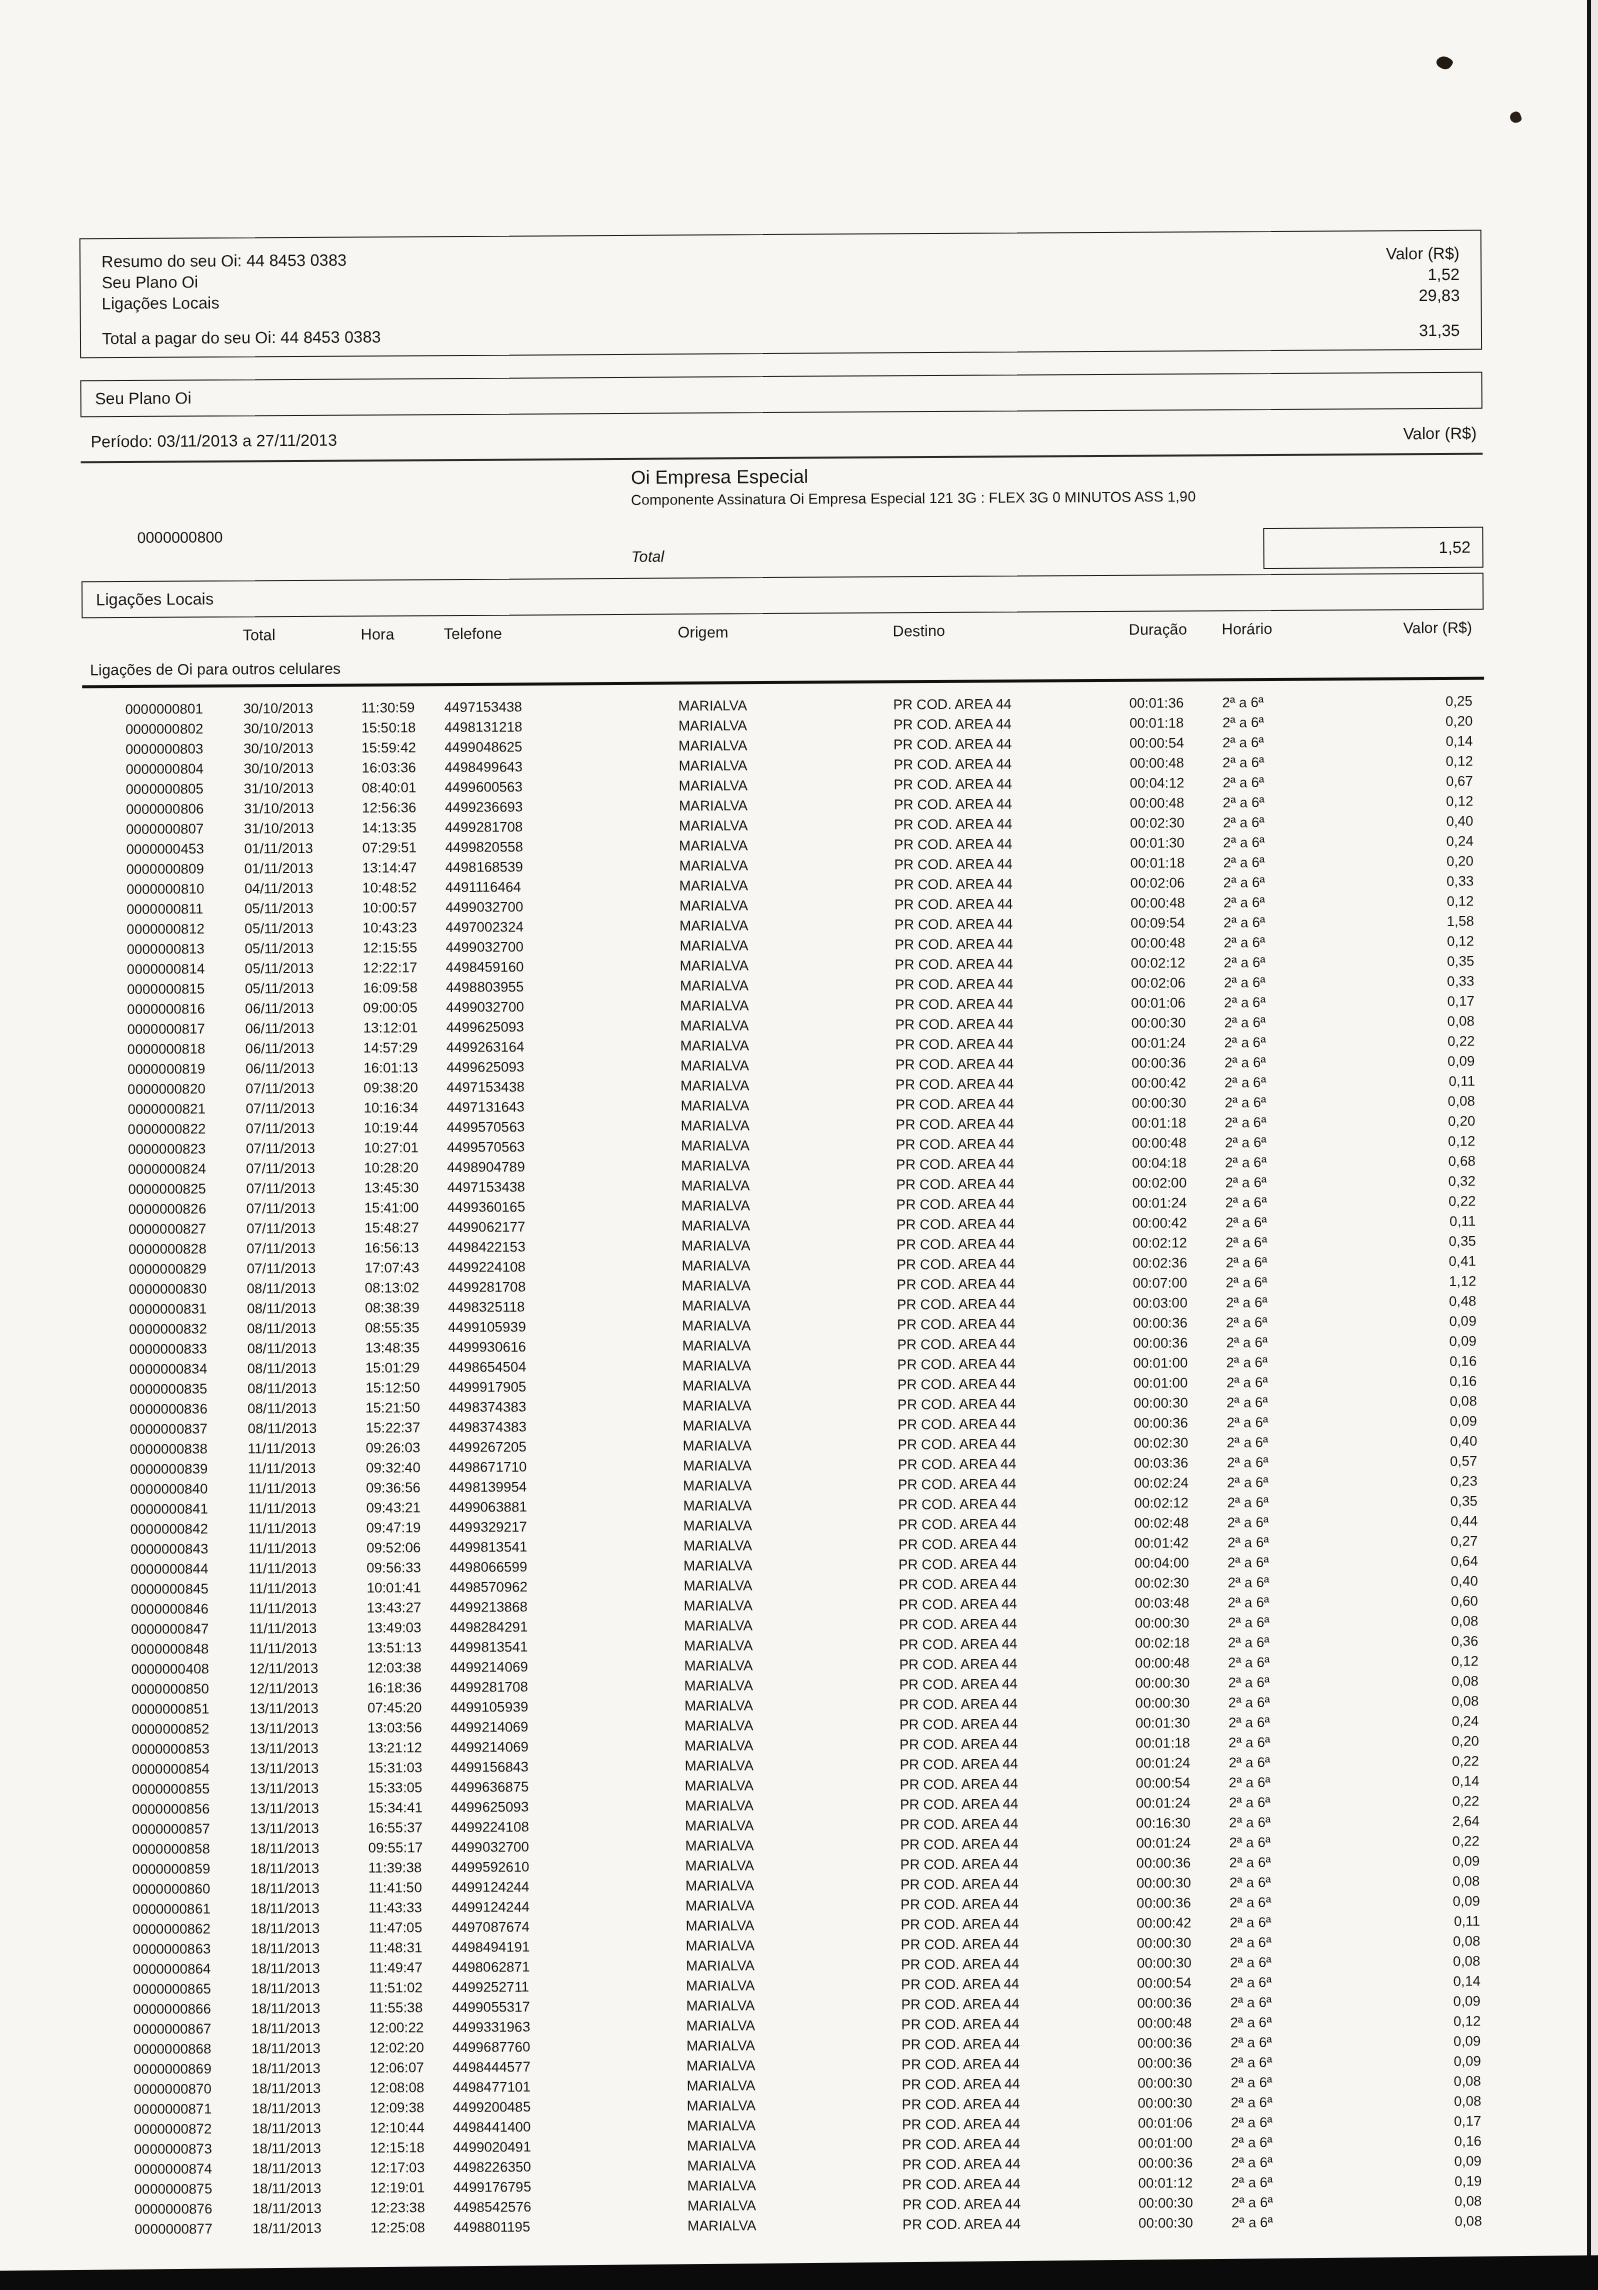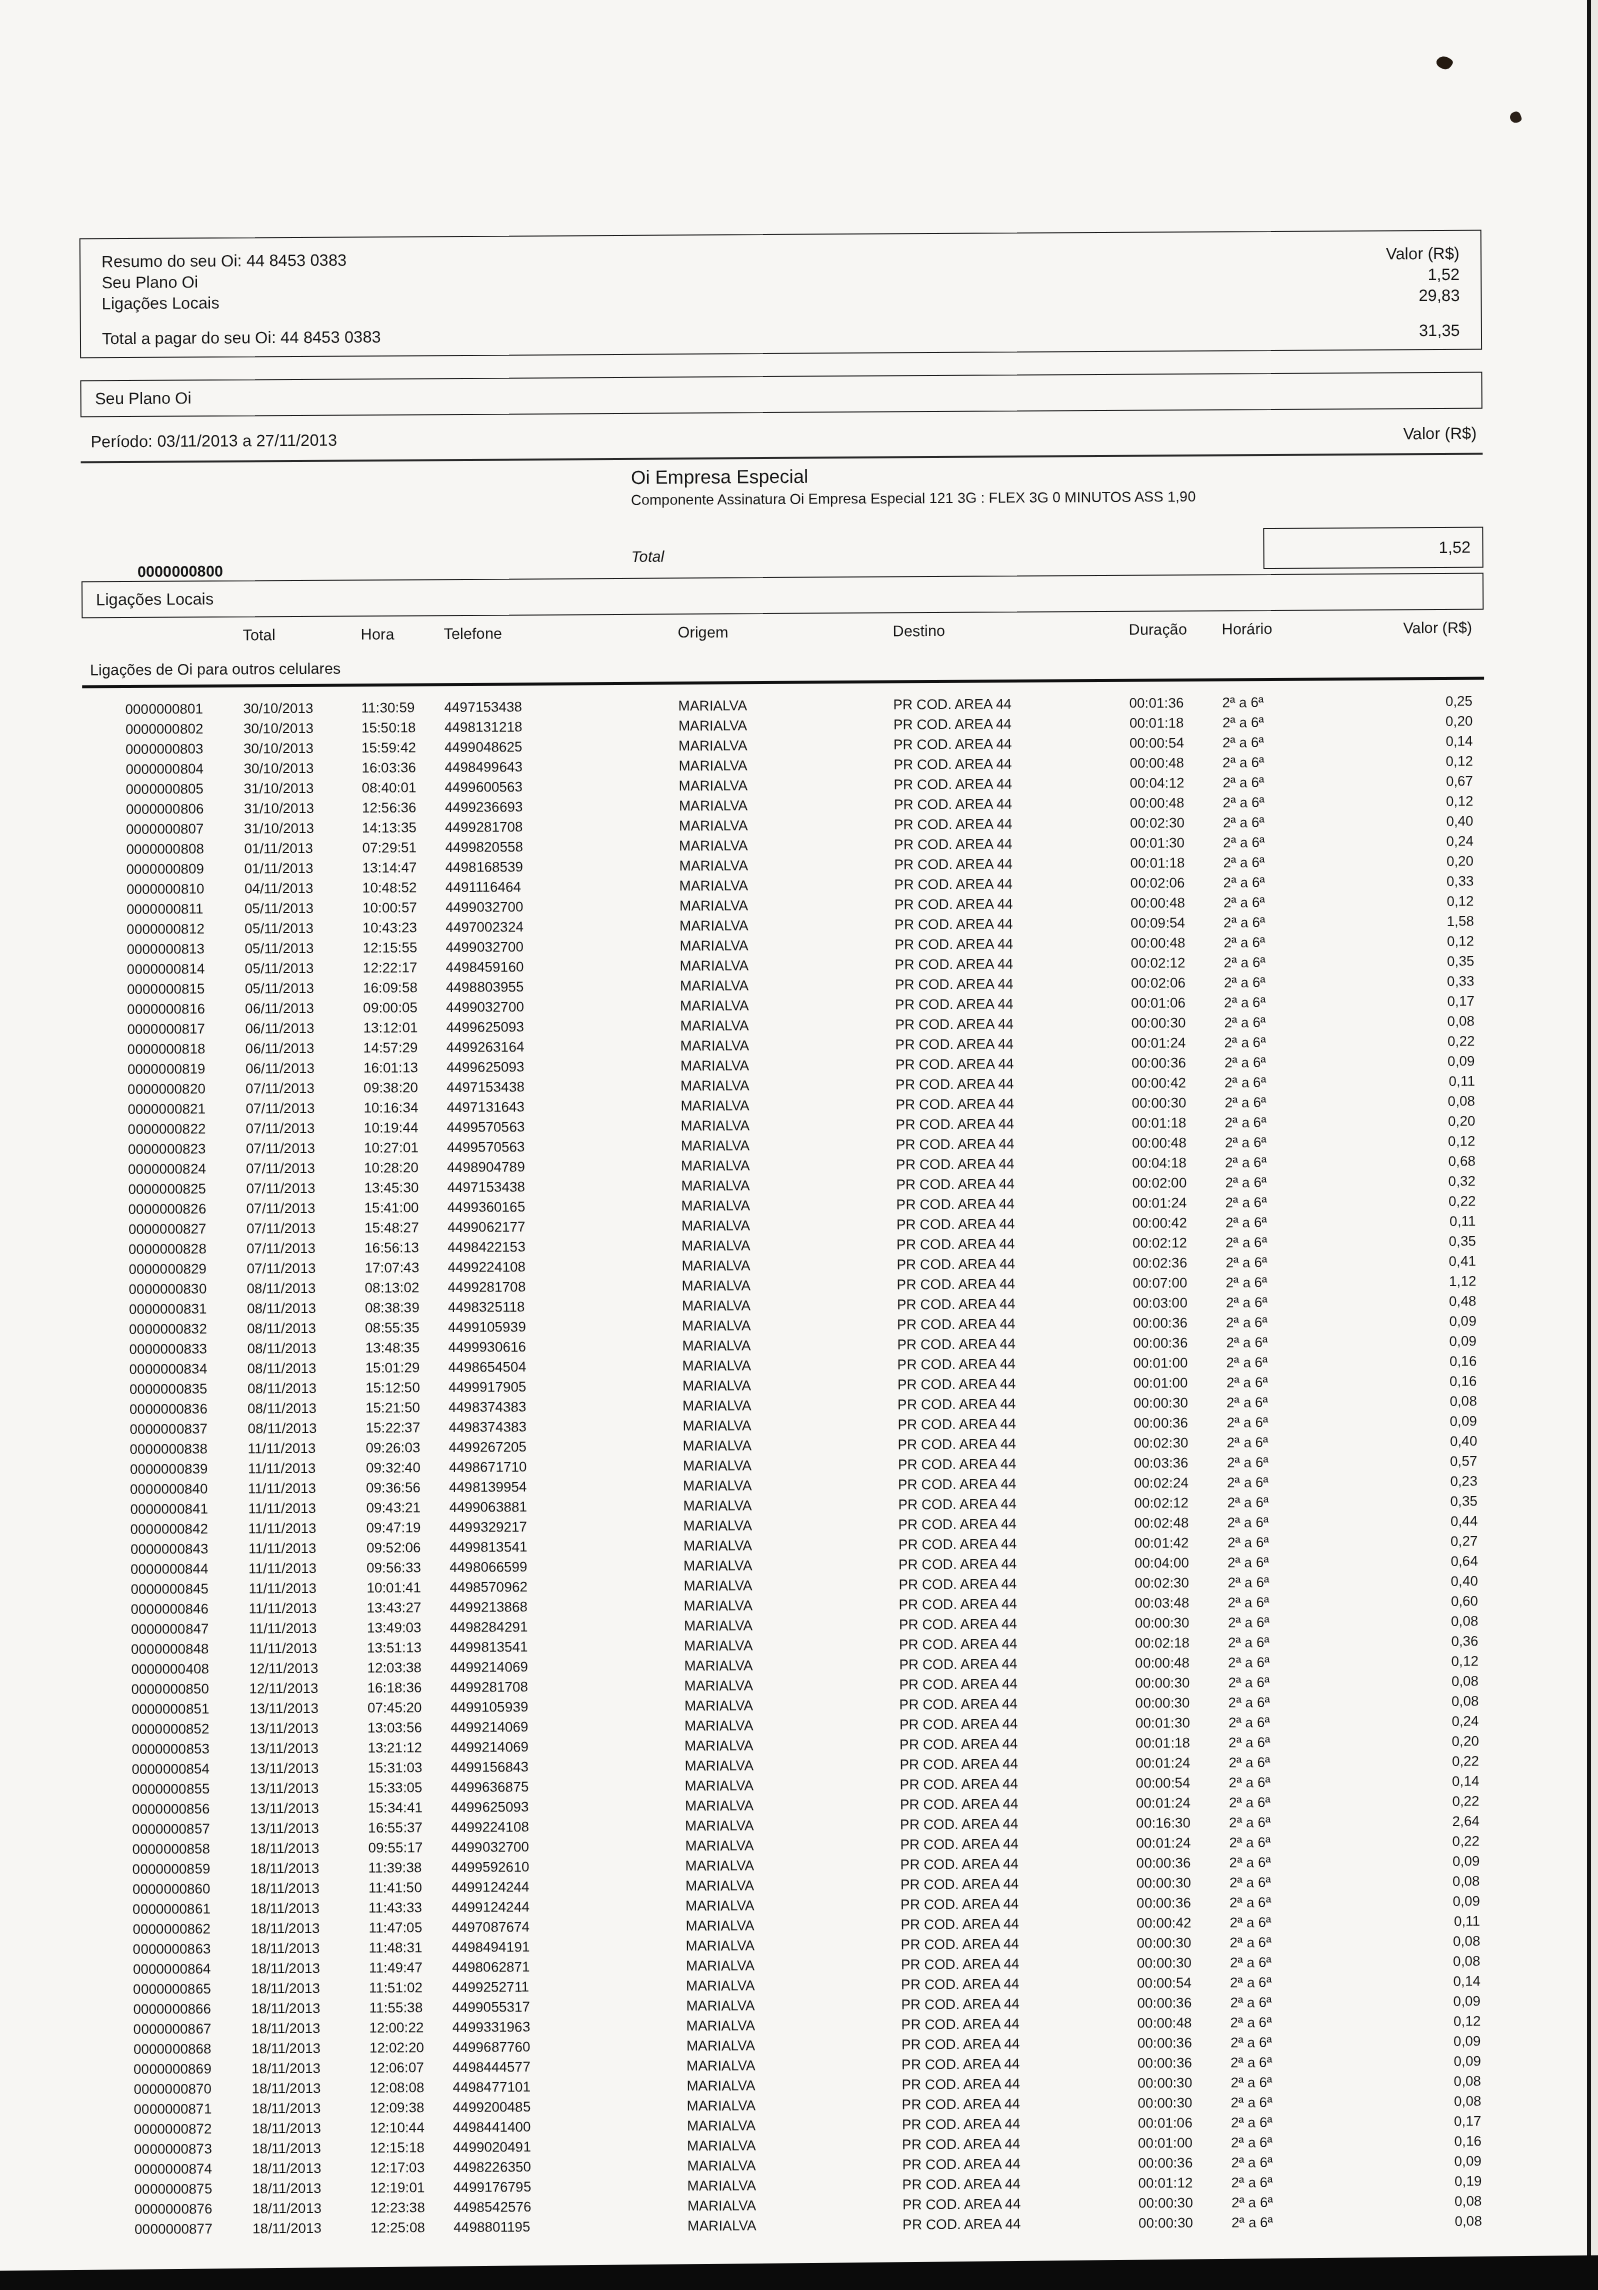--- a/index.html
+++ b/index.html
@@ -31,21 +31,21 @@
                  font-size:16.4px; display:flex; align-items:center; padding-left:13.5px; }
   .plan-header { top:379px; }
   .calls-header { top:580px; }
 
   .period-row { position:absolute; left:95px; top:431px; width:1386px; display:flex; justify-content:space-between;
                 font-size:16.4px; }
   .period-rule { position:absolute; left:85px; top:460px; width:1402px; height:1.9px; background:#2a2a2a; }
 
   .plan-product { position:absolute; left:635px; top:470px; font-size:19px; line-height:20px; }
   .plan-component { position:absolute; left:635px; top:494px; font-size:14.5px; }
-  .plan-item-id { position:absolute; left:141px; top:562px; font-size:15.4px;font-weight:bold; }
+  .plan-item-id { position:absolute; left:141px; top:528px; font-size:15.4px; }
   .plan-total-label { position:absolute; left:635px; top:550px; font-size:15.4px;font-style:italic; }
   .plan-total-box { position:absolute; left:1267px; top:534px; width:220px; height:41px; border:1.9px solid #1c1c1c;
                     display:flex; align-items:center; justify-content:flex-end; padding-right:11.6px; font-size:16.4px; }
 
   
   .cols { display:grid; grid-template-columns:43px 118px 118px 83px 234px 215px 236px 93px 116px 1fr; }
   .table-head { position:absolute; left:85px; top:626px; width:1402px; font-size:15.4px; }
   .table-head .c-val { text-align:right; padding-right:11.6px; }
   .subsection { position:absolute; left:93px; top:660px; font-size:15.4px; }
   .thick-rule { position:absolute; left:85px; top:684px; width:1402px; height:2.9px; background:#111; }
@@ -200,21 +200,21 @@
     <span class="cell c-phone">4499281708</span>
     <span class="cell c-origem">MARIALVA</span>
     <span class="cell c-destino">PR COD. AREA 44</span>
     <span class="cell c-dur">00:02:30</span>
     <span class="cell c-hor">2ª a 6ª</span>
     <span class="cell c-val">0,40</span>
   </div>
 
   <div class="row cols">
     <span class="cell"></span>
-    <span class="cell c-id">0000000808</span>
+    <span class="cell c-id">0000000453</span>
     <span class="cell c-date">01/11/2013</span>
     <span class="cell c-time">07:29:51</span>
     <span class="cell c-phone">4499820558</span>
     <span class="cell c-origem">MARIALVA</span>
     <span class="cell c-destino">PR COD. AREA 44</span>
     <span class="cell c-dur">00:01:30</span>
     <span class="cell c-hor">2ª a 6ª</span>
     <span class="cell c-val">0,24</span>
   </div>
 

